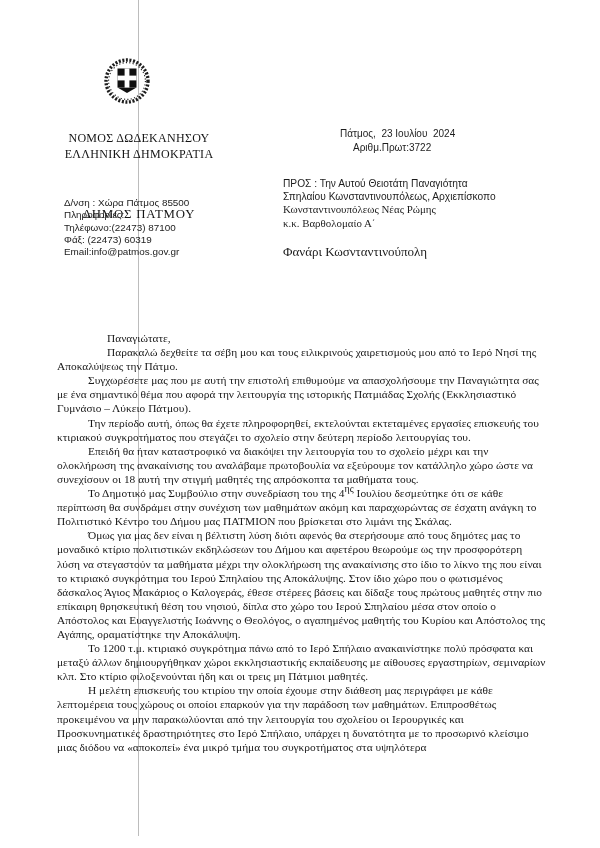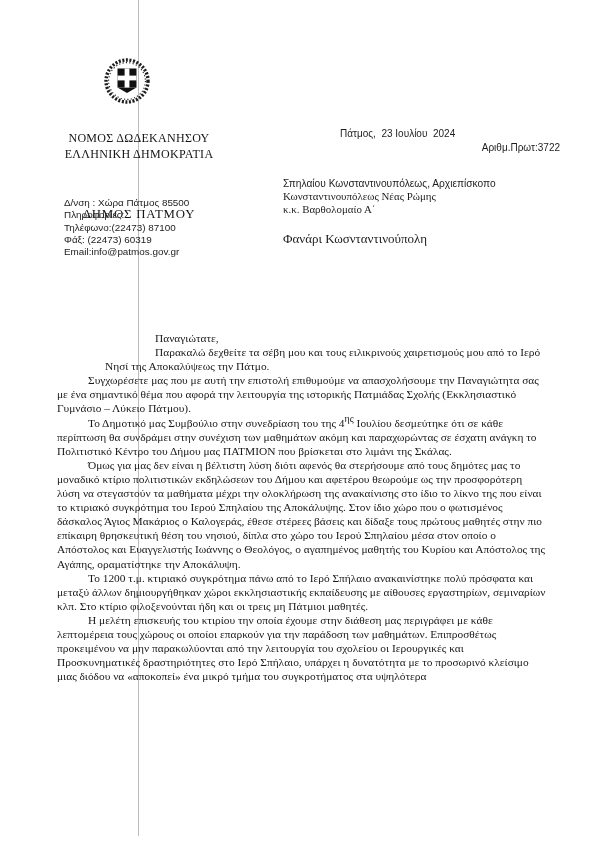--- a/index.html
+++ b/index.html
@@ -30,37 +30,37 @@
   .contact-block{
     position:absolute;left:64px;top:197px;width:190px;
     font-size:9.9px;line-height:12.3px;color:#222;
   }
 
   .meta-block{
     position:absolute;left:300px;top:127px;width:260px;
     font-size:10px;line-height:13.5px;color:#1d1d1d;
   }
   .meta-place{padding-left:40px;white-space:pre-wrap;}
-  .meta-proto{padding-left:53px;text-align:right;}
+  .meta-proto{padding-left:53px;}
 
   .recipient-block{
     position:absolute;left:283px;top:177px;width:300px;
     color:#1d1d1d;
   }
   .rcpt-sans{font-size:10.2px;line-height:13.2px;}
   .rcpt-serif{font-family:"Liberation Serif", serif;font-size:10.9px;line-height:13.2px;}
   .rcpt-city{margin-top:14px;font-family:"Liberation Serif", serif;font-size:13px;}
 
   .body-block{
     position:absolute;left:57px;top:331px;width:489px;
     font-size:11.4px;line-height:14.1px;color:#181818;
     text-align:left;
   }
   .body-block p{margin:0;text-indent:31px;}
-  .body-block p.indent-lg{text-indent:50px;margin-left:48px;}
+  .body-block p.indent-lg{text-indent:50px;}
   .body-block sup{font-size:10px;line-height:0;}
 </style>
 </head>
 <body>
 
 <div class="page">
 
   <div class="fold-line"></div>
 
   <div class="emblem">
@@ -89,29 +89,32 @@
     <div>Φάξ: (22473) 60319</div>
     <div>Email:info@patmos.gov.gr</div>
   </div>
 
   <div class="meta-block sans">
     <div class="meta-place">Πάτμος,  23 Ιουλίου  2024</div>
     <div class="meta-proto">Αριθμ.Πρωτ:3722</div>
   </div>
 
   <div class="recipient-block">
+    <div class="rcpt-sans sans">ΠΡΟΣ : Την Αυτού Θειοτάτη Παναγιότητα</div>
     <div class="rcpt-sans sans">Σπηλαίου Κωνσταντινουπόλεως, Αρχιεπίσκοπο</div>
     <div class="rcpt-serif">Κωνσταντινουπόλεως Νέας Ρώμης</div>
     <div class="rcpt-serif">κ.κ. Βαρθολομαίο Α΄</div>
     <div class="rcpt-city">Φανάρι Κωσνταντινούπολη</div>
   </div>
 
   <div class="body-block serif">
     <p class="indent-lg">Παναγιώτατε,</p>
     <p class="indent-lg">Παρακαλώ δεχθείτε τα σέβη μου και τους ειλικρινούς χαιρετισμούς μου από το Ιερό Νησί της Αποκαλύψεως την Πάτμο.</p>
     <p>Συγχωρέσετε μας που με αυτή την επιστολή επιθυμούμε να απασχολήσουμε την Παναγιώτητα σας με ένα σημαντικό θέμα που αφορά την λειτουργία της ιστορικής Πατμιάδας Σχολής (Εκκλησιαστικό Γυμνάσιο – Λύκειο Πάτμου).</p>
+    <p>Την περίοδο αυτή, όπως θα έχετε πληροφορηθεί,  εκτελούνται εκτεταμένες εργασίες επισκευής του κτιριακού συγκροτήματος που στεγάζει το σχολείο στην δεύτερη περίοδο λειτουργίας του.</p>
+    <p>Επειδή θα ήταν καταστροφικό  να διακόψει την λειτουργία του το σχολείο μέχρι και την ολοκλήρωση της ανακαίνισης του αναλάβαμε πρωτοβουλία να εξεύρουμε τον κατάλληλο χώρο ώστε να συνεχίσουν οι 18 αυτή την στιγμή μαθητές της απρόσκοπτα τα μαθήματα τους.</p>
     <p><span>Το Δημοτικό μας Συμβούλιο στην συνεδρίαση του της 4</span><sup>ης</sup><span> Ιουλίου δεσμεύτηκε ότι σε κάθε περίπτωση θα συνδράμει στην συνέχιση των μαθημάτων ακόμη και παραχωρώντας σε έσχατη ανάγκη το Πολιτιστικό Κέντρο του Δήμου μας ΠΑΤΜΙΟΝ που βρίσκεται στο λιμάνι της Σκάλας.</span></p>
     <p>Όμως για μας δεν είναι η βέλτιστη λύση διότι αφενός θα στερήσουμε από τους δημότες μας το μοναδικό κτίριο πολιτιστικών εκδηλώσεων του Δήμου και αφετέρου θεωρούμε ως την προσφορότερη λύση να στεγαστούν τα μαθήματα μέχρι την ολοκλήρωση της ανακαίνισης στο ίδιο το λίκνο της που είναι το κτιριακό συγκρότημα του Ιερού Σπηλαίου της Αποκάλυψης. Στον ίδιο χώρο που ο φωτισμένος δάσκαλος Άγιος Μακάριος ο Καλογεράς, έθεσε στέρεες  βάσεις και δίδαξε τους πρώτους μαθητές  στην πιο επίκαιρη θρησκευτική θέση του νησιού, δίπλα στο χώρο του Ιερού Σπηλαίου μέσα στον οποίο ο Απόστολος και Ευαγγελιστής Ιωάννης ο Θεολόγος, ο αγαπημένος μαθητής του Κυρίου και Απόστολος της Αγάπης, οραματίστηκε την Αποκάλυψη.</p>
     <p>Το 1200 τ.μ. κτιριακό συγκρότημα πάνω από το Ιερό Σπήλαιο ανακαινίστηκε πολύ πρόσφατα και μεταξύ άλλων δημιουργήθηκαν χώροι εκκλησιαστικής εκπαίδευσης με αίθουσες εργαστηρίων, σεμιναρίων κλπ. Στο κτίριο φιλοξενούνται ήδη και οι τρεις  μη Πάτμιοι μαθητές.</p>
     <p>Η μελέτη επισκευής του κτιρίου την οποία έχουμε στην διάθεση μας περιγράφει με κάθε λεπτομέρεια τους χώρους οι οποίοι επαρκούν για την παράδοση των μαθημάτων. Επιπροσθέτως προκειμένου να μην παρακωλύονται από την λειτουργία του σχολείου οι Ιερουργικές και Προσκυνηματικές δραστηριότητες στο Ιερό Σπήλαιο, υπάρχει η δυνατότητα με το προσωρινό κλείσιμο μιας διόδου να «αποκοπεί» ένα μικρό τμήμα του συγκροτήματος στα υψηλότερα</p>
   </div>
 
 </div>
 
 </body></html>

